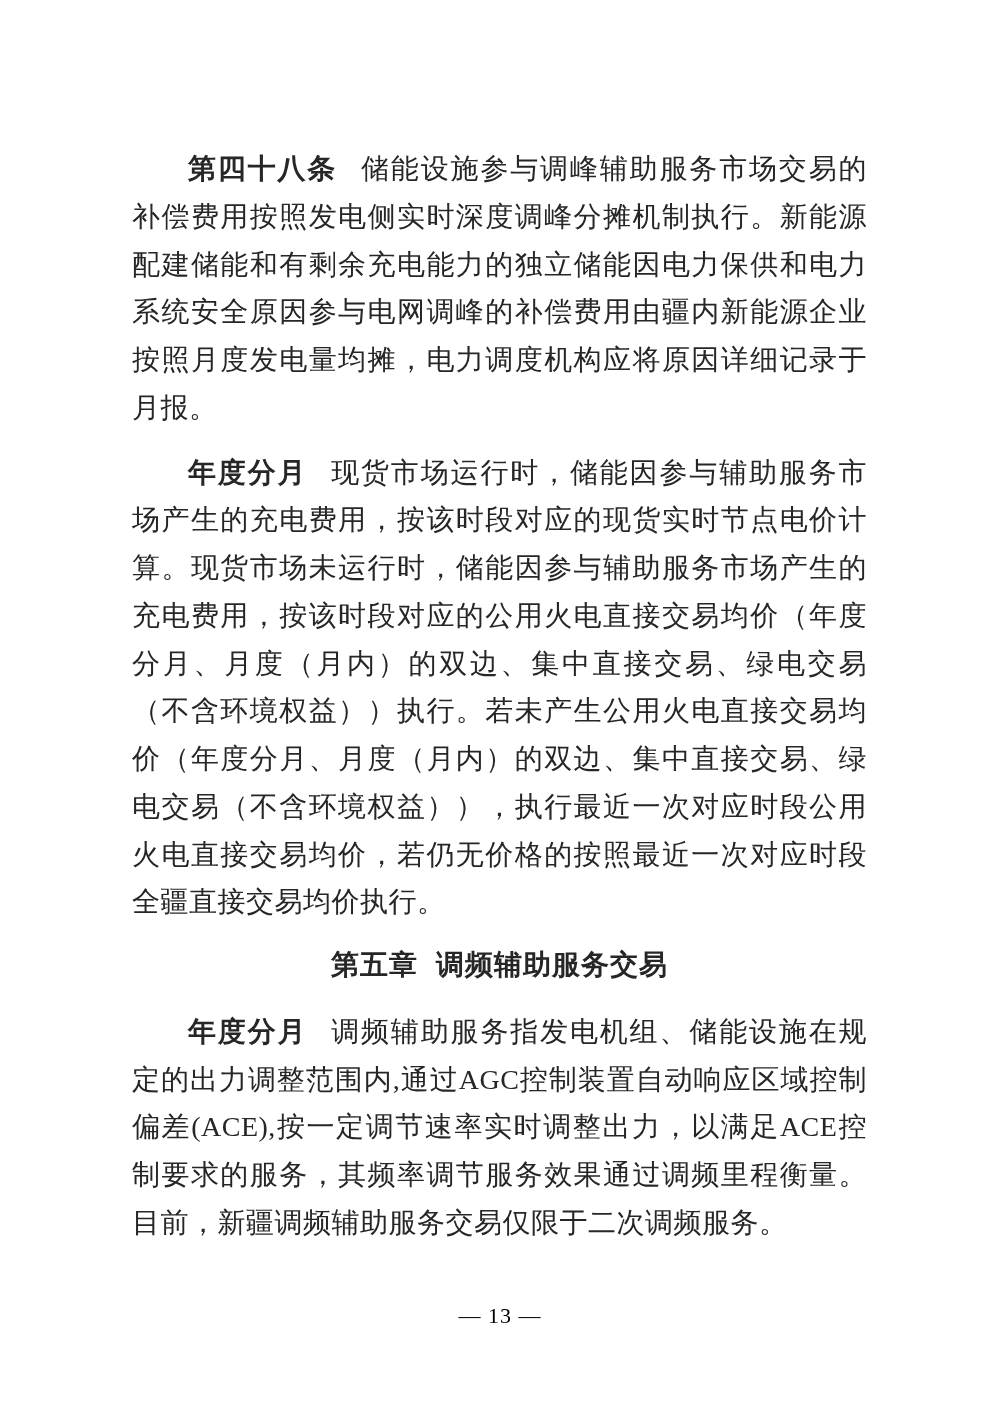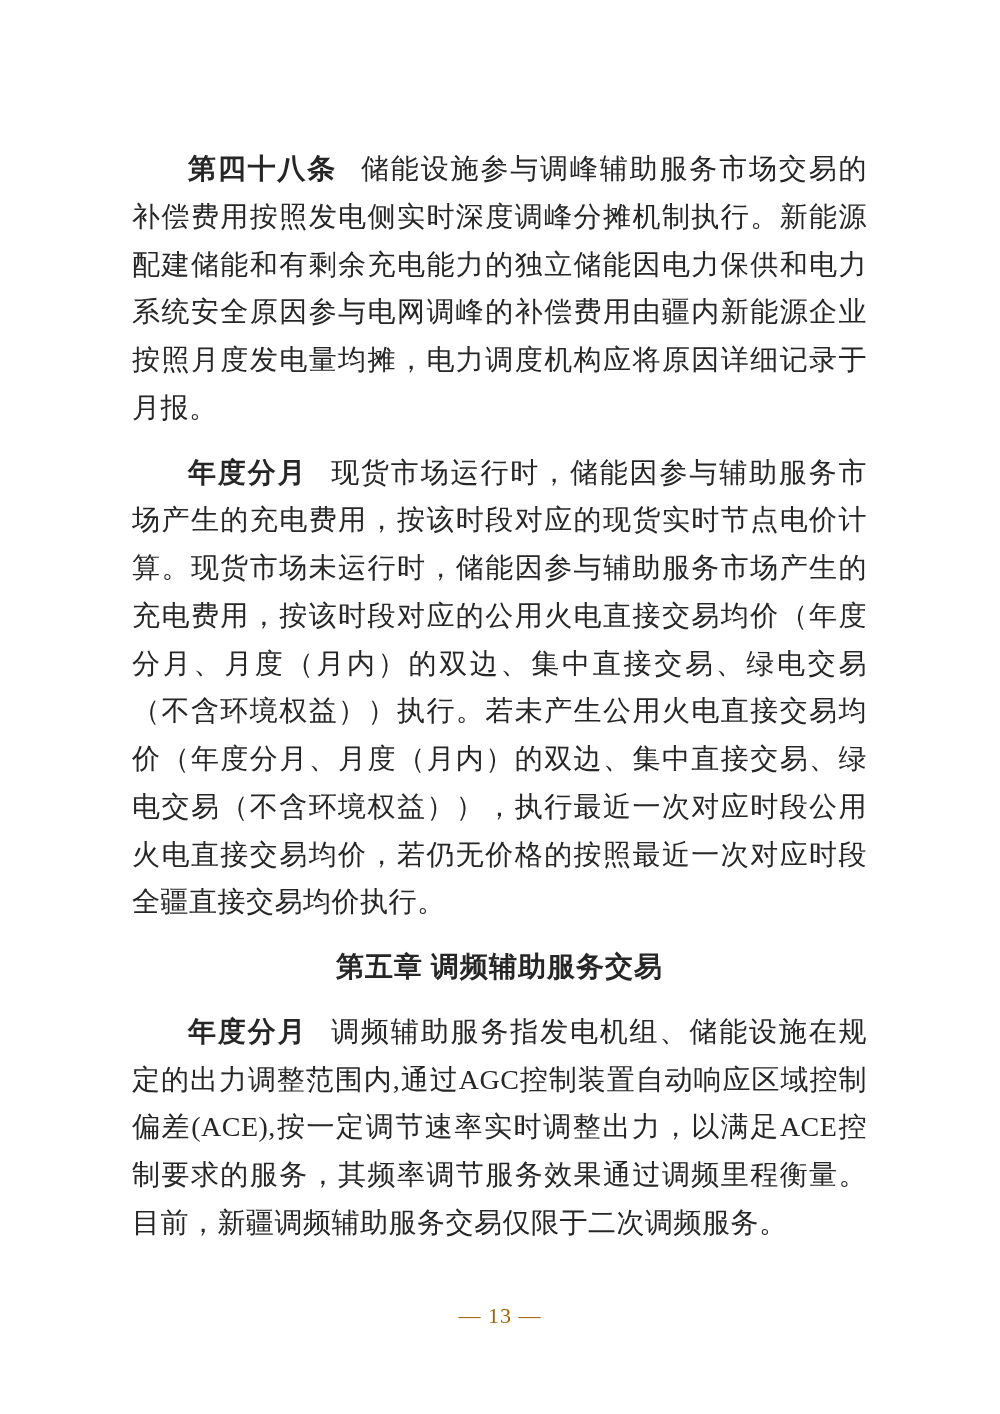--- a/index.html
+++ b/index.html
@@ -34,29 +34,30 @@
     margin-right: 0.4em;
   }
   .chapter-heading {
     margin: 0 0 15px 0;
     font-size: 28px;
     line-height: 47.75px;
     text-align: center;
     text-indent: 0;
     font-weight: bold;
     letter-spacing: 1px;
+    font-family: Liberation Mono, monospace;
   }
   .page-footer {
     position: absolute;
     left: 0;
     right: 0;
     top: 1303px;
     text-align: center;
     font-size: 22px;
-    color: #a16207;
+    color: #000000;
     letter-spacing: 1px;
   }
 </style>
 </head>
 <body>
 
 <div class="page">
 
   <p class="para"><span class="article-label">第四十八条</span><span>储能设施参与调峰辅助服务市场交易的补偿费用按照发电侧实时深度调峰分摊机制执行。新能源配建储能和有剩余充电能力的独立储能因电力保供和电力系统安全原因参与电网调峰的补偿费用由疆内新能源企业按照月度发电量均摊，电力调度机构应将原因详细记录于月报。</span></p>
 

